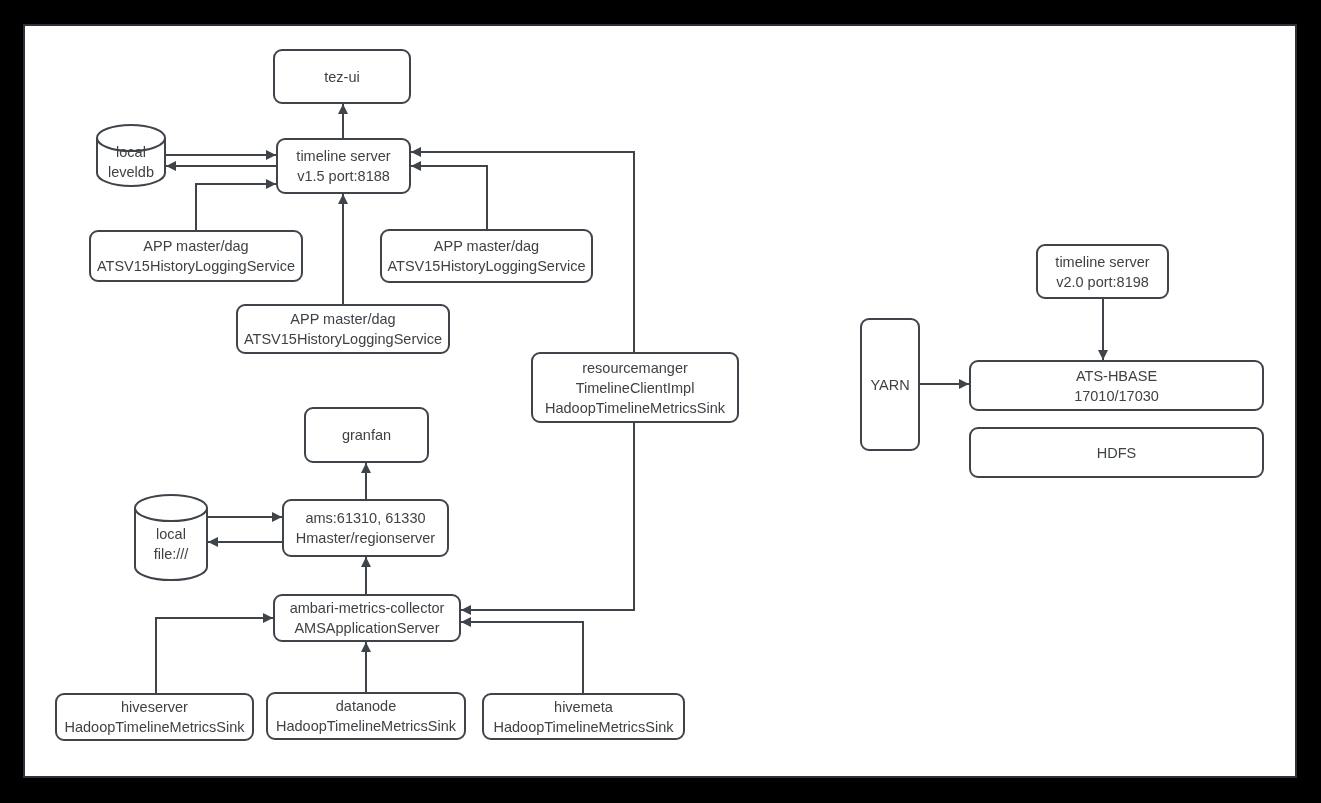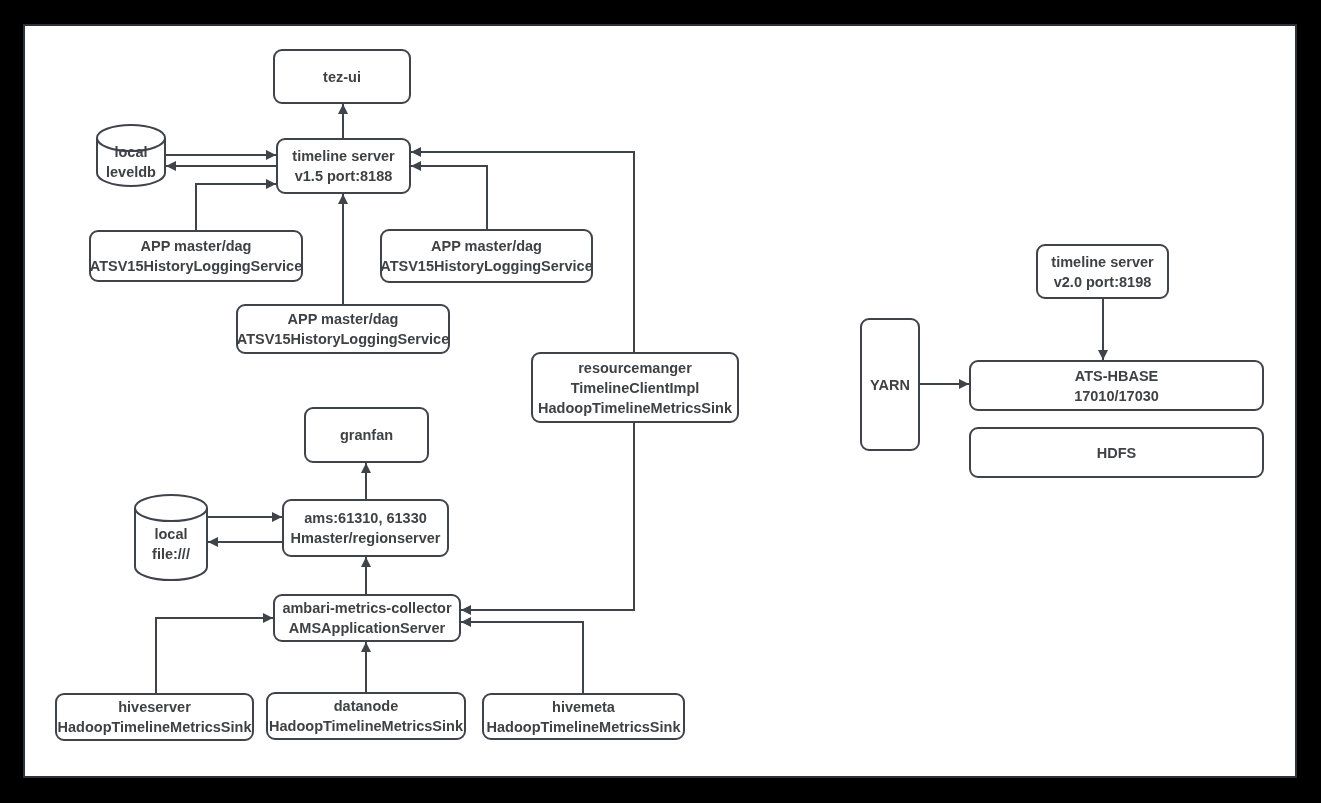--- a/index.html
+++ b/index.html
@@ -9,21 +9,21 @@
     --stroke:#3f434a;
     --text:#3f4245;
   }
   html,body{margin:0;padding:0;}
   body{
     width:1321px;height:803px;
     background:var(--bg);
     overflow:hidden;
     font-family:"Liberation Sans", sans-serif;
   }
-  .stage{position:relative;width:1093px;height:803px;font-weight:bold;}
+  .stage{position:relative;width:1093px;height:803px;}
   svg{position:absolute;left:0;top:0;display:block;}
   svg text{
     font-family:"Liberation Sans", sans-serif;
     fill:var(--text);
   }
   .canvas-rect{
     fill:var(--canvas-bg);
     stroke:var(--canvas-border);
     stroke-width:2;
   }

